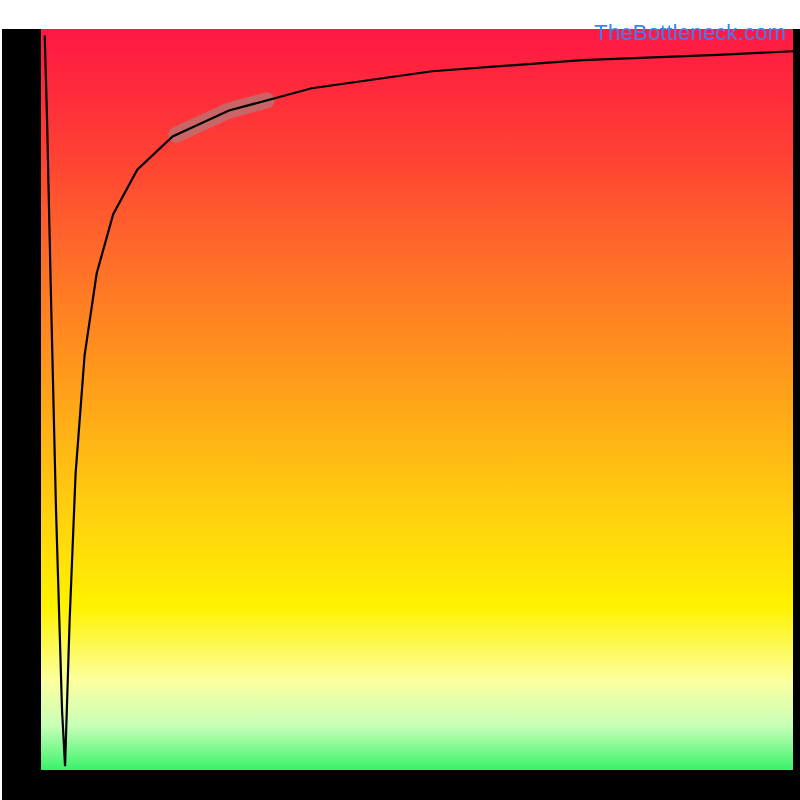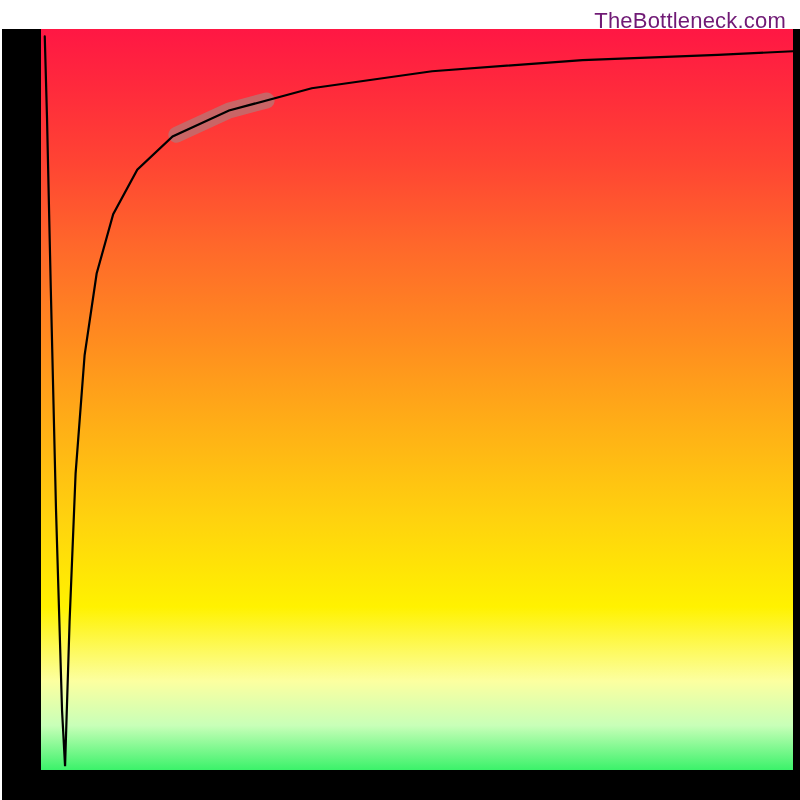--- a/index.html
+++ b/index.html
@@ -6,24 +6,24 @@
     margin: 0;
     padding: 0;
     width: 800px;
     height: 800px;
     background: #ffffff;
     font-family: Arial, Helvetica, sans-serif;
     overflow: hidden;
   }
   .watermark {
     position: absolute;
-    top: 8px;
+    top: 20px;
     right: 14px;
     font-size: 22px;
-    color: #701a75;
+    color: #3b82f6;
     font-weight: 400;
     letter-spacing: 0.2px;
     z-index: 10;
   }
   .chart-frame {
     position: absolute;
     left: 0;
     top: 0;
     width: 800px;
     height: 800px;

